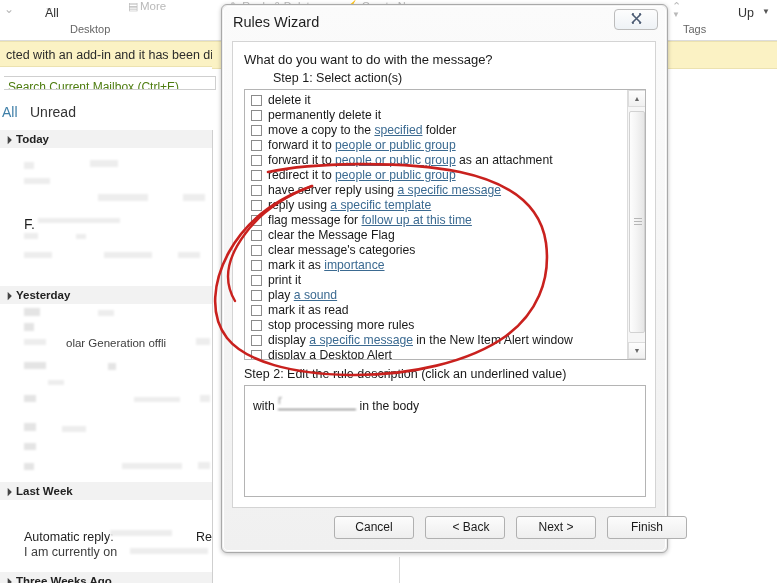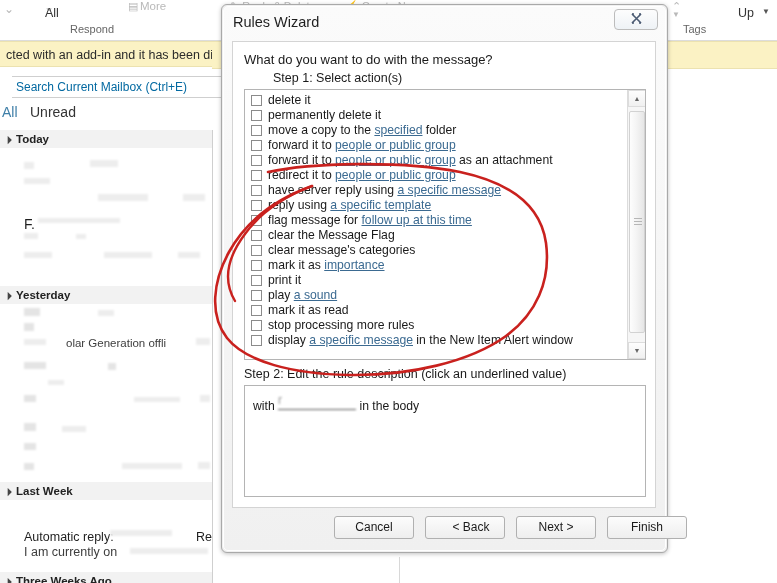--- a/index.html
+++ b/index.html
@@ -60,27 +60,27 @@
     position: absolute;
     left: 212px; top: 41px;
     width: 565px; height: 26px;
     background: #fbf2c4;
     border-top: 1px solid #ece2b0;
     border-bottom: 1px solid #ece2b0;
   }
 
   .search-box {
     position: absolute;
-    left: 12px; top: 76px;
-    width: 212px; height: 22px;
+    left: 4px; top: 76px;
+    width: 212px; height: 14px;
     border: 1px solid #cfcfcf;
     border-left: none;
     box-sizing: border-box;
     font-size: 12px;
-    color: #0369a1;
+    color: #4d7c0f;
     line-height: 20px;
     padding-left: 4px;
     background: #fff;
     overflow: hidden;
     white-space: nowrap;
   }
 
   .filter-row {
     position: absolute;
     left: 0; top: 104px;
@@ -349,21 +349,21 @@
 <div id="root">
 
   <div class="bg-layer">
 
     <div class="ribbon">
       <span class="ribbon-group ghost" style="left:4px;top:2px;font-size:12px;">⌄</span>
       <span class="ribbon-group ghost" style="left:44px;top:0px;font-size:12px;">⌄</span>
       <span class="ribbon-group" style="left:45px;top:6px;font-size:12.5px;color:#333;">All</span>
       <span class="ribbon-group ghost" style="left:128px;top:0px;font-size:11px;">▤</span>
       <span class="ribbon-group ghost" style="left:140px;top:0px;">More</span>
-      <span class="ribbon-group lbl" style="left:70px;top:23px;">Respond</span>
+      <span class="ribbon-group lbl" style="left:70px;top:23px;">Desktop</span>
       <span class="ribbon-group lbl" style="left:683px;top:23px;">Tags</span>
       <span class="ribbon-group" style="left:738px;top:6px;font-size:12.5px;color:#333;">Up</span>
       <span class="ribbon-group" style="left:762px;top:7px;font-size:8px;color:#555;">▼</span>
       <span class="ribbon-group ghost" style="left:672px;top:0px;font-size:11px;">⌃</span>
       <span class="ribbon-group ghost" style="left:672px;top:10px;font-size:8px;">▼</span>
       <span class="ribbon-group ghost" style="left:230px;top:0px;font-size:11px;">✎ Reply &amp; Delete</span>
       <span class="ribbon-group ghost" style="left:345px;top:0px;font-size:11px;">⚡ Create New</span>
       <span class="ribbon-group ghost" style="left:450px;top:0px;font-size:11px;">▾</span>
     </div>
 
@@ -456,20 +456,21 @@
             <div class="action-row"><span class="cbx"></span><span>reply using </span><span class="lnk">a specific template</span></div>
             <div class="action-row"><span class="cbx"></span><span>flag message for </span><span class="lnk">follow up at this time</span></div>
             <div class="action-row"><span class="cbx"></span><span>clear the Message Flag</span></div>
             <div class="action-row"><span class="cbx"></span><span>clear message's categories</span></div>
             <div class="action-row"><span class="cbx"></span><span>mark it as </span><span class="lnk">importance</span></div>
             <div class="action-row"><span class="cbx"></span><span>print it</span></div>
             <div class="action-row"><span class="cbx"></span><span>play </span><span class="lnk">a sound</span></div>
             <div class="action-row"><span class="cbx"></span><span>mark it as read</span></div>
             <div class="action-row"><span class="cbx"></span><span>stop processing more rules</span></div>
             <div class="action-row"><span class="cbx"></span><span>display </span><span class="lnk">a specific message</span><span> in the New Item Alert window</span></div>
+            <div class="action-row"><span class="cbx"></span><span>display a Desktop Alert</span></div>
           </div>
 
         <div class="vscroll">
           <div class="sb-arrow up">▲</div>
           <div class="sb-thumb">
             <div class="sb-grip">
                 <i></i>
                 <i></i>
                 <i></i>
               </div>

